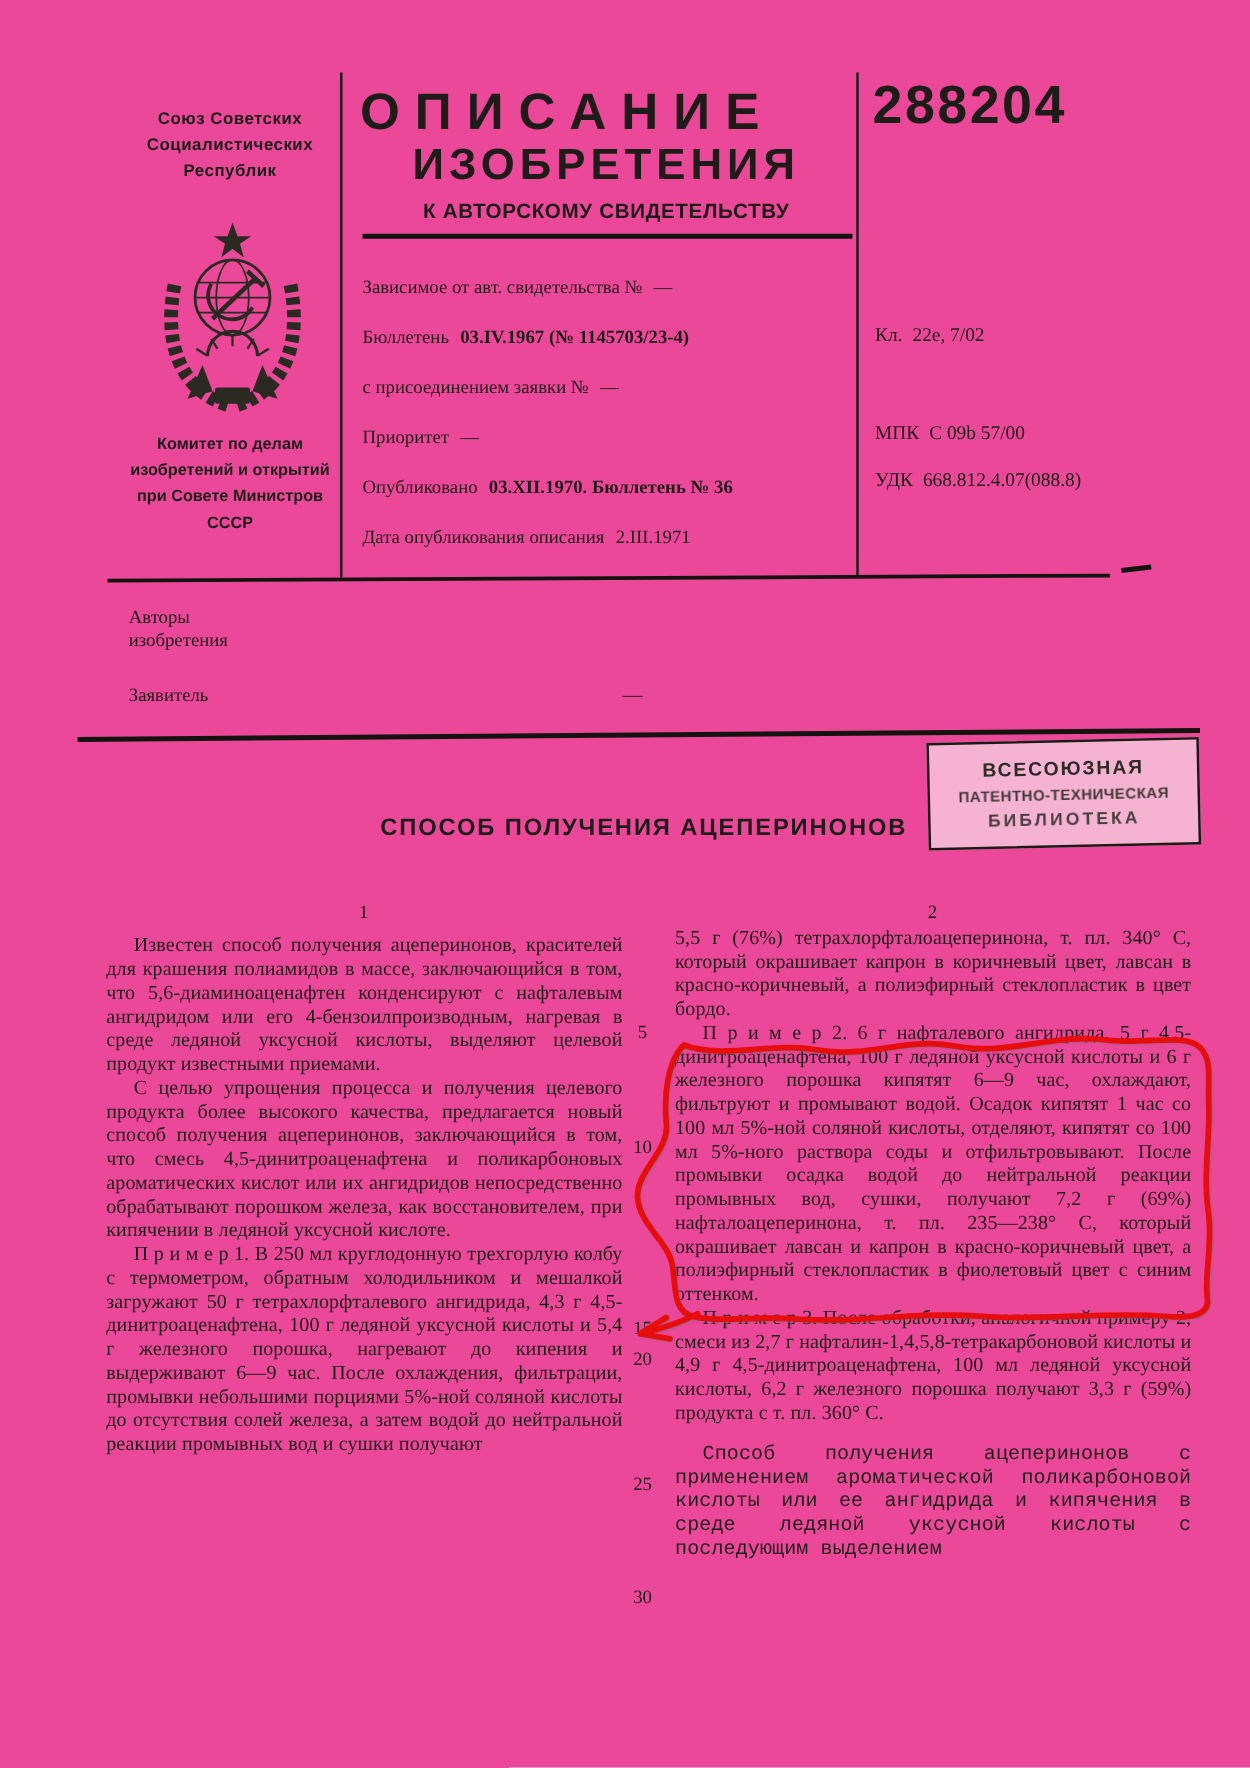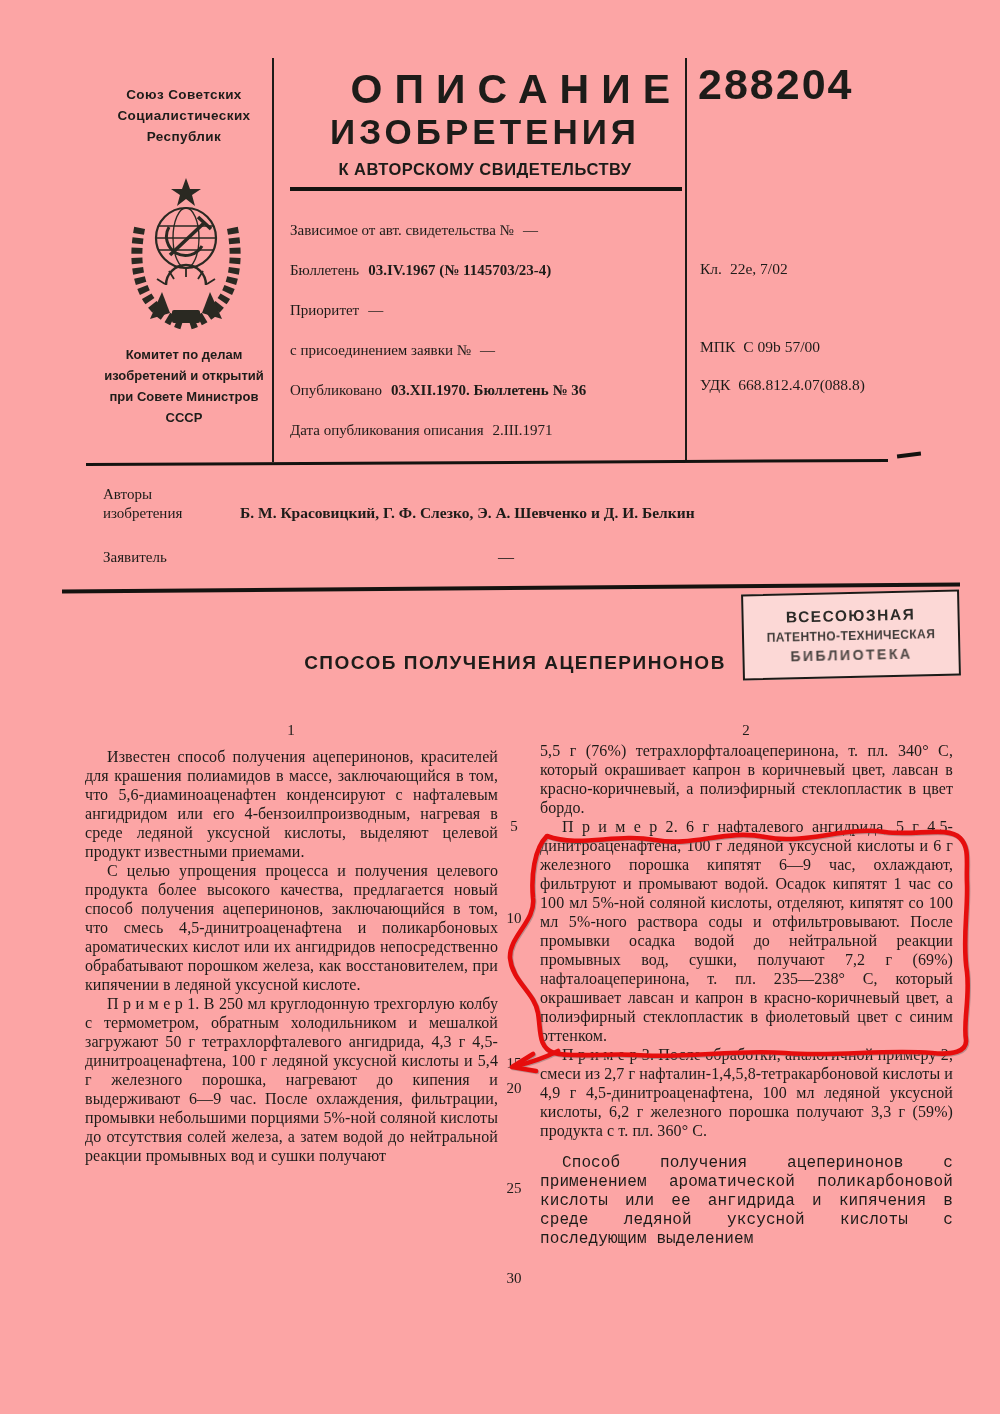--- a/index.html
+++ b/index.html
@@ -1,33 +1,33 @@
 <!DOCTYPE html>
 <html><head>
 <meta charset="utf-8">
 <style>
   html,body{margin:0;padding:0;background:#e8e6e0;}
   .page{
     position:relative;width:1000px;height:1414px;margin:0 auto;
-    background:#fca5a5;color:#1d1c19;overflow:hidden;
+    background:#ec4899;color:#1d1c19;overflow:hidden;
     font-family:"Liberation Serif","DejaVu Serif",serif;
   }
   .sans{font-family:"Liberation Sans","DejaVu Sans",sans-serif;}
   .abs{position:absolute;}
 
   
   .vline{position:absolute;width:2px;background:#1c1b18;}
   .hrule{position:absolute;background:#141310;}
 
   .union{position:absolute;left:92px;top:84px;width:184px;text-align:center;
          font-weight:bold;font-size:13.5px;line-height:21px;letter-spacing:.4px;}
   .committee{position:absolute;left:88px;top:344px;width:192px;text-align:center;
          font-weight:bold;font-size:13px;line-height:21px;}
 
-  .doc-word1{position:absolute;left:288px;top:66px;width:394px;text-align:right;
+  .doc-word1{position:absolute;left:288px;top:66px;width:394px;text-align:left;
          font-weight:bold;font-size:41px;letter-spacing:12px;white-space:nowrap;}
   .doc-word2{position:absolute;left:288px;top:112px;width:394px;text-align:center;
          font-weight:bold;font-size:35px;letter-spacing:4px;white-space:nowrap;}
   .doc-sub{position:absolute;left:288px;top:160px;width:394px;text-align:center;
          font-weight:bold;font-size:16.5px;letter-spacing:.5px;white-space:nowrap;}
   .subrule{left:290px;top:187px;width:392px;height:3.5px;}
 
   .patent-number{position:absolute;left:698px;top:60px;font-weight:bold;
          font-size:43px;letter-spacing:2px;}
 
@@ -119,24 +119,24 @@
   <div class="hrule subrule"></div>
 
   <div class="fields">
     <div class="field-row">
       <span class="field-label">Зависимое от авт. свидетельства №</span><span class="field-value">—</span>
     </div>
     <div class="field-row">
       <span class="field-label">Бюллетень</span><span class="field-value">03.IV.1967  (№ 1145703/23-4)</span>
     </div>
     <div class="field-row">
+      <span class="field-label">с присоединением заявки №</span><span class="field-value">—</span>
+    </div>
+    <div class="field-row">
       <span class="field-label">Приоритет</span><span class="field-value">—</span>
-    </div>
-    <div class="field-row">
-      <span class="field-label">с присоединением заявки №</span><span class="field-value">—</span>
     </div>
     <div class="field-row">
       <span class="field-label">Опубликовано</span><span class="field-value">03.XII.1970. Бюллетень № 36</span>
     </div>
     <div class="field-row">
       <span class="field-label">Дата опубликования описания</span><span class="field-value">2.III.1971</span>
     </div>
   </div>
 
   <div class="patent-number sans">288204</div>
@@ -145,21 +145,20 @@
   </div>
   <div class="classif" style="top:338px;">
     <span>МПК</span><span class="field-value">С 09b 57/00</span>
   </div>
   <div class="classif" style="top:376px;">
     <span>УДК</span><span class="field-value">668.812.4.07(088.8)</span>
   </div>
 
   <div class="authors-label" style="top:485px;">Авторы</div>
   <div class="authors-label" style="top:504px;">изобретения</div>
-  <div class="authors-names">Б. М. Красовицкий, Г. Ф. Слезко, Э. А. Шевченко и Д. И. Белкин</div>
   <div class="authors-label" style="top:548px;">Заявитель</div>
   <div class="applicant-dash">—</div>
 
   <div class="hrule" style="left:62px;top:586px;width:898px;height:3.5px;transform:rotate(-0.45deg);"></div>
 
   <div class="stamp">
     <div class="stamp-l1">ВСЕСОЮЗНАЯ</div>
     <div class="stamp-l2">ПАТЕНТНО-ТЕХНИЧЕСКАЯ</div>
     <div class="stamp-l3">БИБЛИОТЕКА</div>
   </div>

